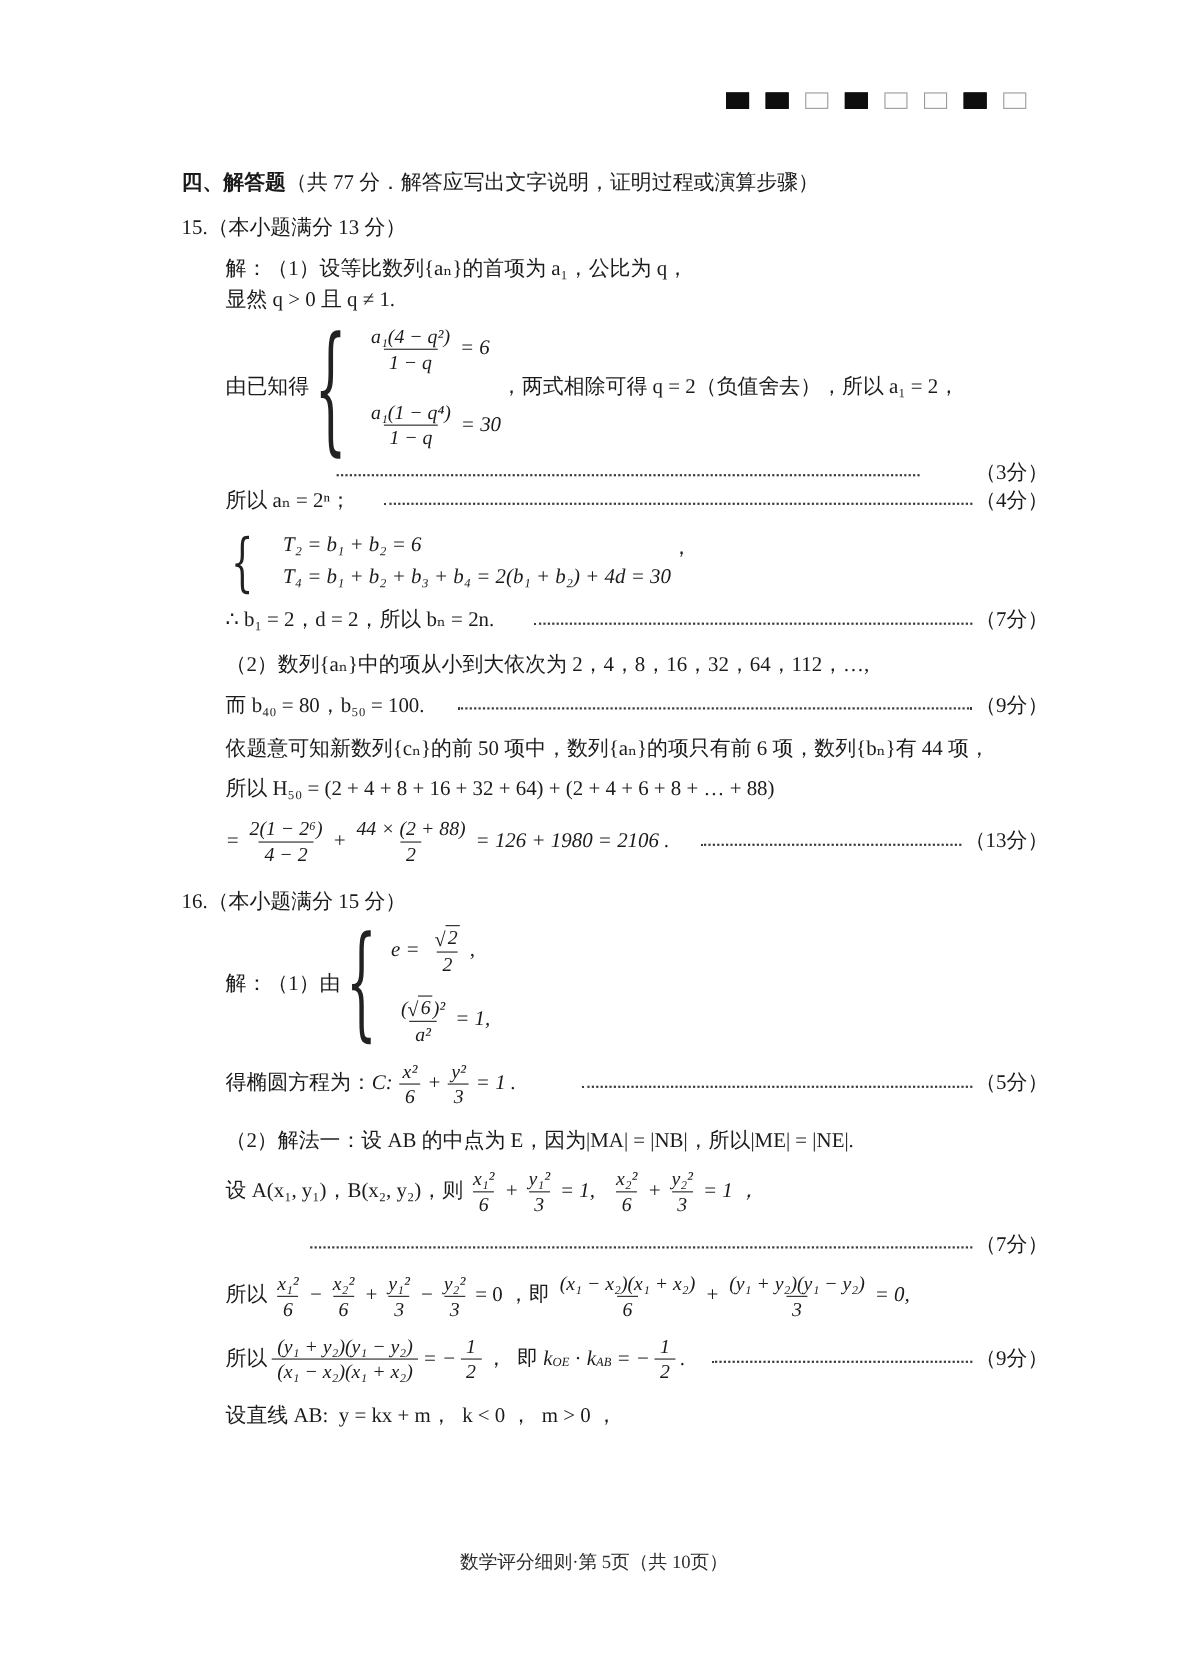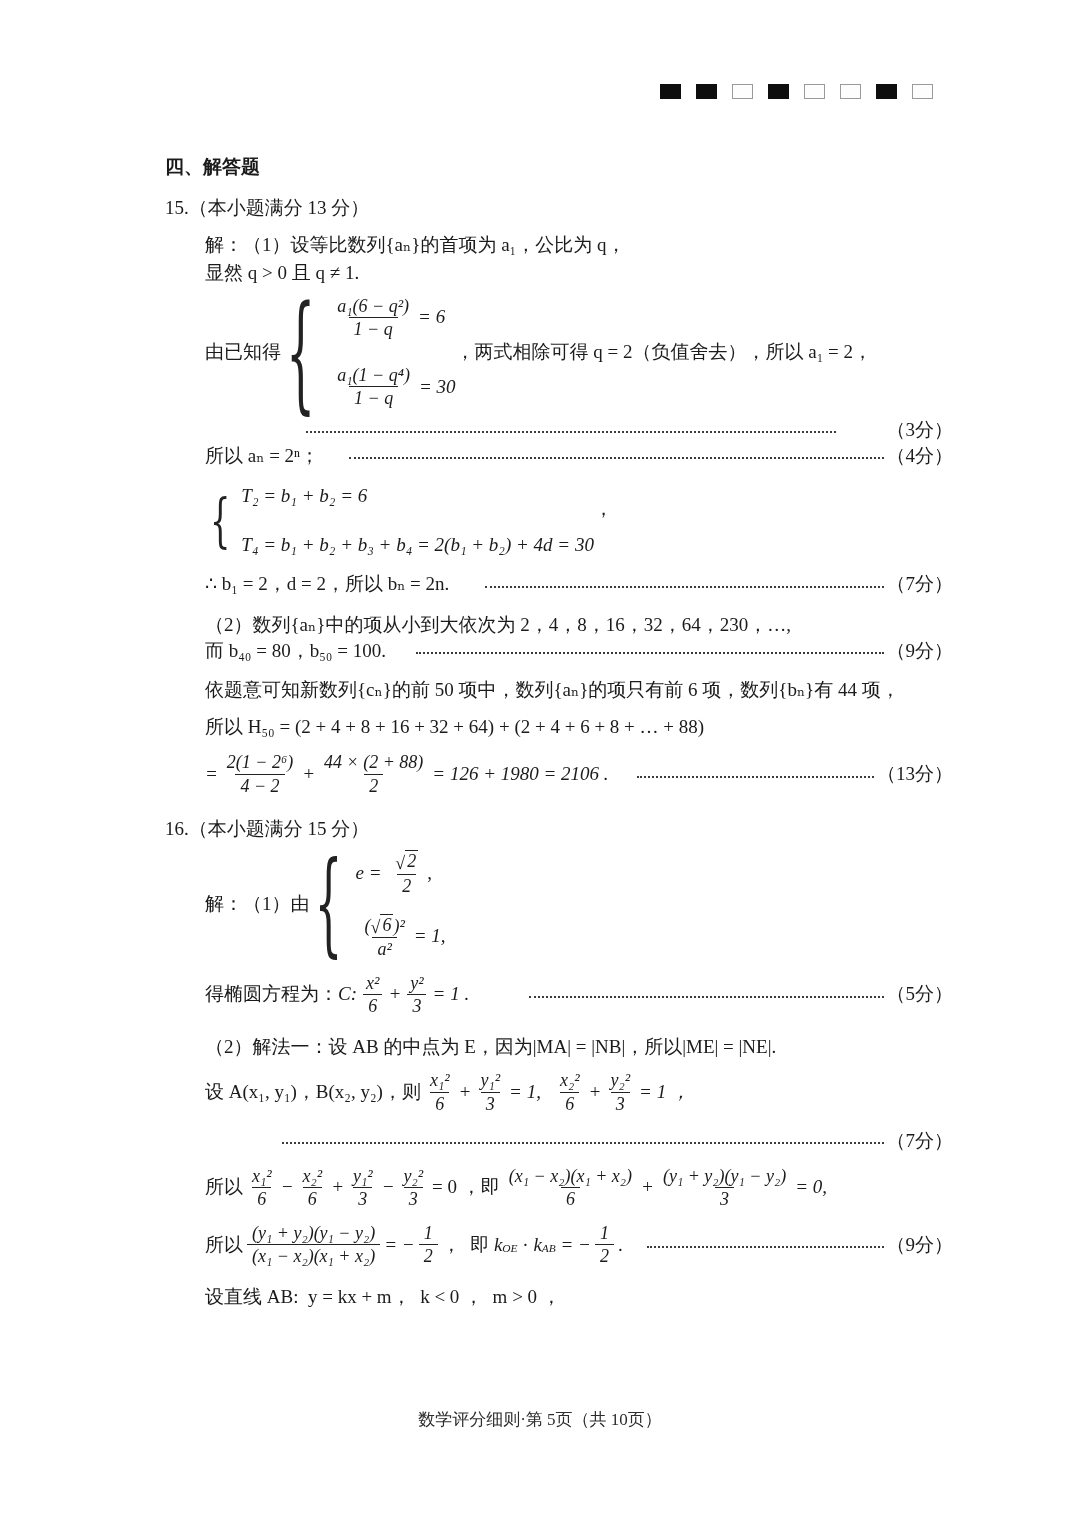--- a/index.html
+++ b/index.html
@@ -27,21 +27,21 @@
   .frac .num{padding:0 5px 1px;}
   .frac .den{border-top:1.4px solid #222;padding:1px 5px 0;}
   
   .brace{display:inline-block;font-family:"DejaVu Serif",serif;font-weight:400;line-height:1;
          transform-origin:center;margin:0 3px 0 5px;color:#222;}
   .brace-lg{font-size:46px;transform:scaleY(2.75);}
   .brace-md{font-size:32px;transform:scaleY(1.8);}
   .brace-xl{font-size:44px;transform:scaleY(2.55);}
   .stack{display:inline-flex;flex-direction:column;align-items:flex-start;}
   .gap-lg{gap:26px;margin-left:10px;}
-  .gap-md{gap:23px;margin-left:8px;}
+  .gap-md{gap:3px;margin-left:24px;}
   .gap-xl{gap:18px;margin-left:10px;}
   .eqrow{display:inline-flex;align-items:center;}
   .raised{display:inline-block;transform:translateY(-12px);}
   
   .sqrt{display:inline-flex;align-items:stretch;font-style:italic;}
   .rsign{line-height:1;align-self:flex-end;font-style:normal;}
   .rbar{border-top:1.5px solid #222;padding:0 2px;line-height:1.15;}
   .footer{position:absolute;left:0;right:0;top:1408px;text-align:center;
           font-size:17px;color:#2c2c2c;}
 </style>
@@ -58,41 +58,42 @@
     <span class="sq-empty"></span>
     <span class="sq-empty"></span>
     <span class="sq-filled"></span>
     <span class="sq-empty"></span>
   </div>
 
   <div class="content">
 
     <div class="line" style="margin-top:4px;">
       <span class="seg bold">四、解答题</span>
+      <span class="seg">（共 77 分．解答应写出文字说明，证明过程或演算步骤）</span>
     </div>
 
     <div class="line" style="margin-top:15px;">
       <span class="seg">15.（本小题满分 13 分）</span>
     </div>
 
     <div class="line indent" style="margin-top:11px;">
       <span class="seg">解：（1）设等比数列{aₙ}的首项为 a₁，公比为 q，</span>
     </div>
 
     <div class="line indent" style="margin-top:1px;">
       <span class="seg">显然 q &gt; 0 且 q ≠ 1.</span>
     </div>
 
     <div class="line indent" style="margin-top:10px;">
       <span class="seg">由已知得</span>
       <span class="brace brace-lg">{</span>
       <span class="stack gap-lg">
         <span class="eqrow">
           <span class="frac">
-            <span class="num">a₁(6 − q²)</span>
+            <span class="num">a₁(4 − q²)</span>
             <span class="den">1 − q</span>
           </span>
           <span class="seg m">= 6</span>
         </span>
         <span class="eqrow">
           <span class="frac">
             <span class="num">a₁(1 − q⁴)</span>
             <span class="den">1 − q</span>
           </span>
           <span class="seg m">= 30</span>
@@ -121,24 +122,24 @@
       <span class="seg raised">，</span>
     </div>
 
     <div class="line indent" style="margin-top:13px;">
       <span class="seg">∴ b₁ = 2，d = 2，所以 bₙ = 2n.</span>
       <span class="dots" style="margin-left:36px;"></span>
       <span class="score">（7分）</span>
     </div>
 
     <div class="line indent" style="margin-top:14px;">
-      <span class="seg">（2）数列{aₙ}中的项从小到大依次为 2，4，8，16，32，64，230，…,</span>
-    </div>
-
-    <div class="line indent" style="margin-top:0;">
+      <span class="seg">（2）数列{aₙ}中的项从小到大依次为 2，4，8，16，32，64，112，…,</span>
+    </div>
+
+    <div class="line indent" style="margin-top:11px;">
       <span class="seg">而 b₄₀ = 80，b₅₀ = 100.</span>
       <span class="dots" style="margin-left:30px;"></span>
       <span class="score">（9分）</span>
     </div>
 
     <div class="line indent" style="margin-top:13px;">
       <span class="seg">依题意可知新数列{cₙ}的前 50 项中，数列{aₙ}的项只有前 6 项，数列{bₙ}有 44 项，</span>
     </div>
 
     <div class="line indent" style="margin-top:11px;">

